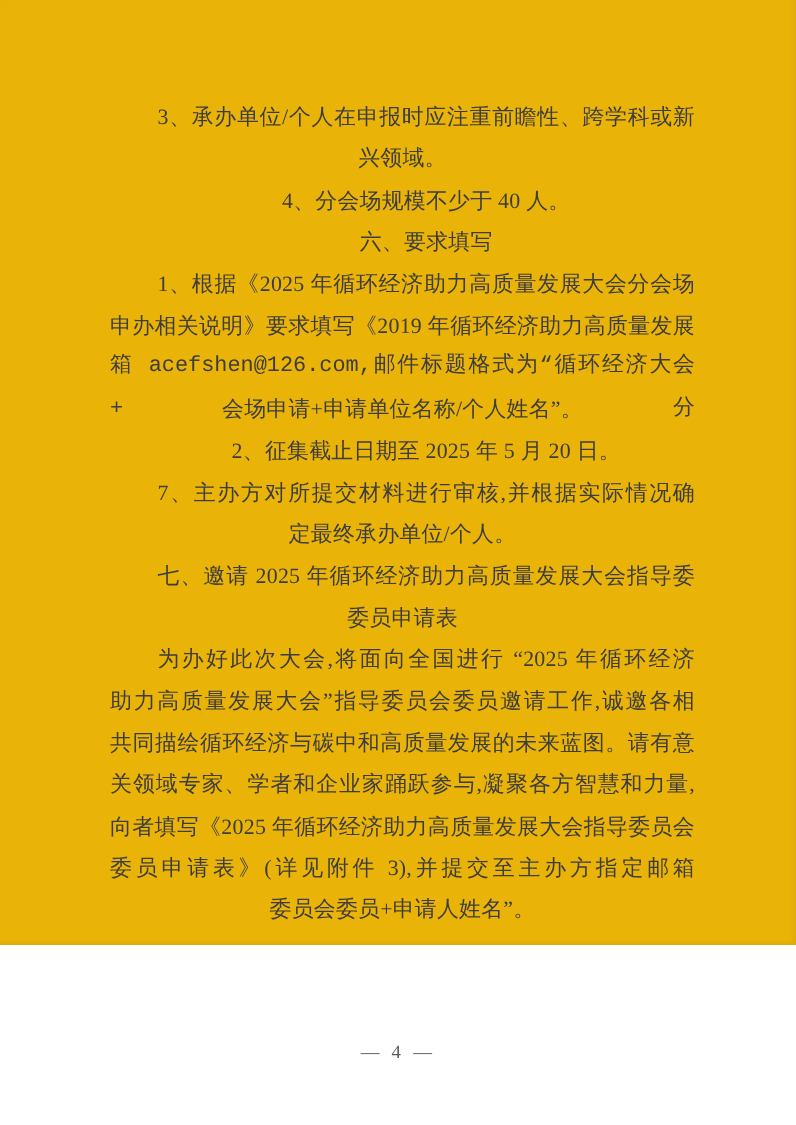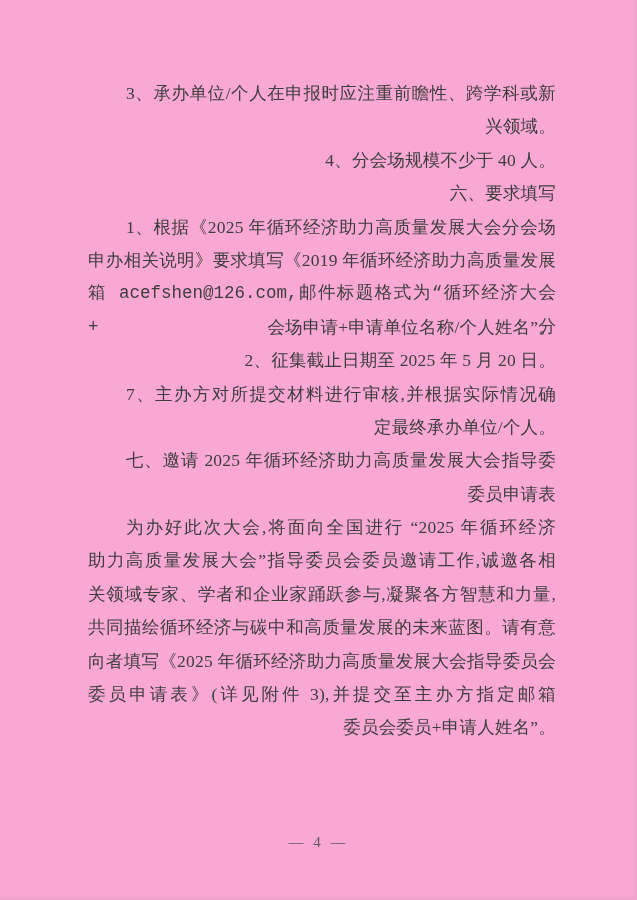--- a/index.html
+++ b/index.html
@@ -9,37 +9,37 @@
   body {
     width: 637px;
     height: 900px;
     background: #ffffff;
     overflow: hidden;
     font-family: "Liberation Serif", "DejaVu Serif", serif;
   }
   .page {
     position: relative;
     width: 637px;
-    height: 900px;
-    background: #f9a8d4;
+    height: 756px;
+    background: #eab308;
     box-shadow: inset -2px -2px 4px rgba(0,0,0,0.05);
   }
   .text-block {
     position: absolute;
     left: 88px;
     top: 77px;
     width: 468px;
     color: #3d3d3d;
   }
   .line {
     font-size: 17.5px;
     line-height: 33.4px;
     height: 33.4px;
     white-space: normal;
-    text-align: right;
+    text-align: center;
     letter-spacing: 0.2px;
   }
   .line.just {
     text-align: justify;
     text-align-last: justify;
   }
   .line.ind {
     text-indent: 38px;
   }
   .line.mono {
@@ -70,20 +70,20 @@
       <div class="line just">申办相关说明》要求填写《2019 年循环经济助力高质量发展</div>
       <div class="line just mono">箱 acefshen@126.com,邮件标题格式为“循环经济大会+分</div>
       <div class="line">会场申请+申请单位名称/个人姓名”。</div>
       <div class="line ind">2、征集截止日期至 2025 年 5 月 20 日。</div>
       <div class="line just ind">7、主办方对所提交材料进行审核,并根据实际情况确</div>
       <div class="line">定最终承办单位/个人。</div>
       <div class="line just ind">七、邀请 2025 年循环经济助力高质量发展大会指导委</div>
       <div class="line">委员申请表</div>
       <div class="line just ind">为办好此次大会,将面向全国进行 “2025 年循环经济</div>
       <div class="line just">助力高质量发展大会”指导委员会委员邀请工作,诚邀各相</div>
+      <div class="line just">共同描绘循环经济与碳中和高质量发展的未来蓝图。请有意</div>
       <div class="line just">关领域专家、学者和企业家踊跃参与,凝聚各方智慧和力量,</div>
-      <div class="line just">共同描绘循环经济与碳中和高质量发展的未来蓝图。请有意</div>
       <div class="line just">向者填写《2025 年循环经济助力高质量发展大会指导委员会</div>
       <div class="line just">委员申请表》(详见附件 3),并提交至主办方指定邮箱</div>
       <div class="line">委员会委员+申请人姓名”。</div>
     </div>
   <div class="page-number">— 4 —</div>
 </div>
 
 </body></html>

